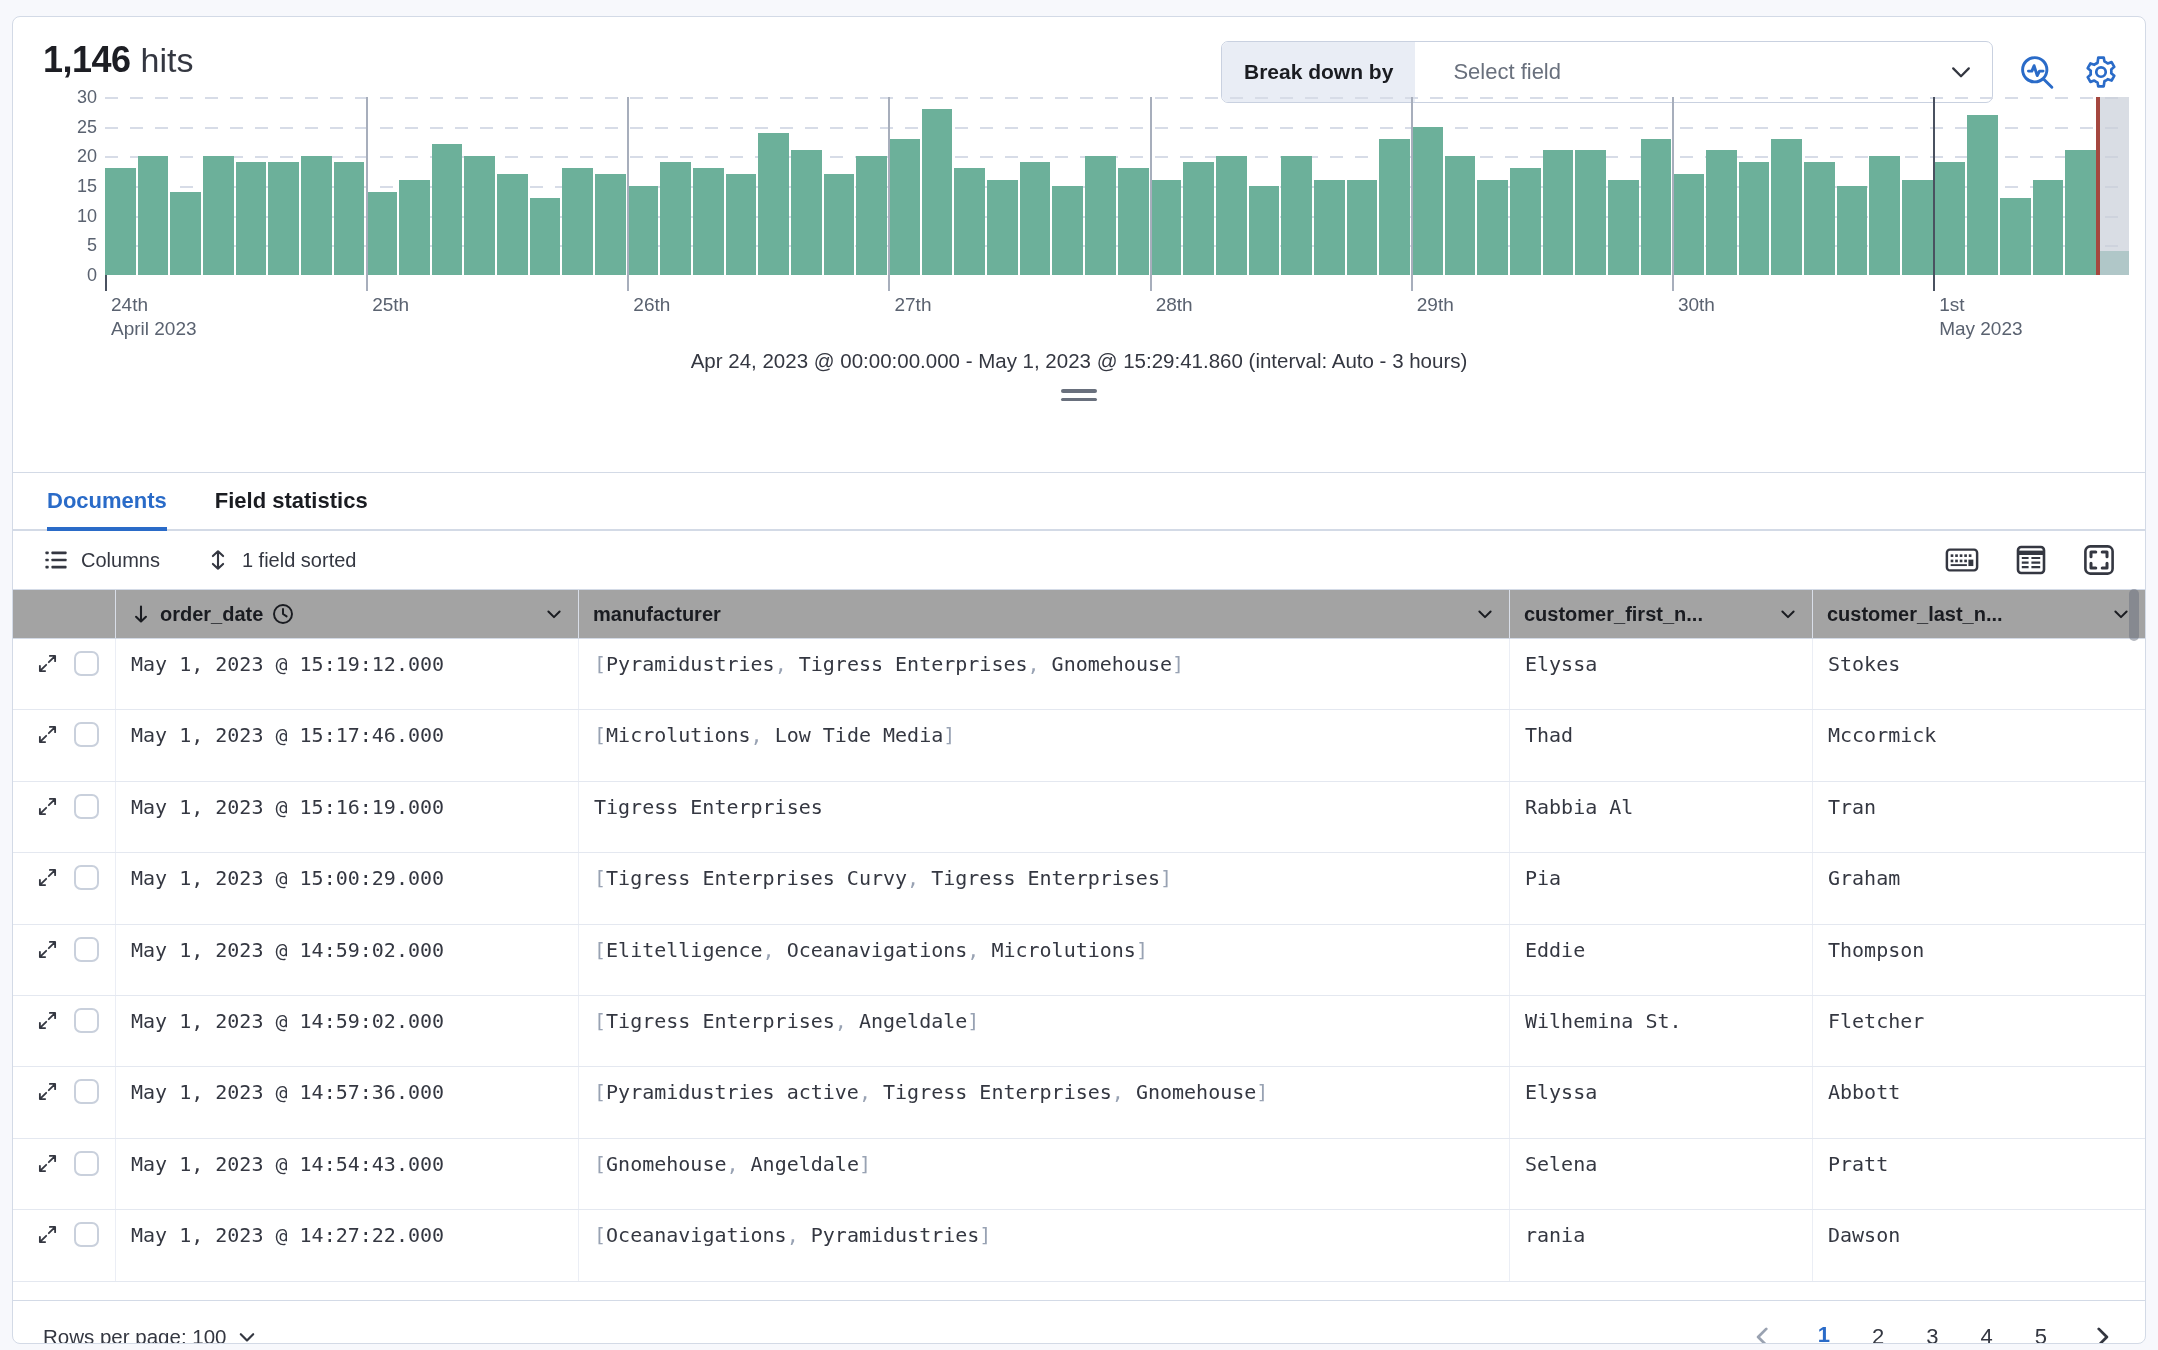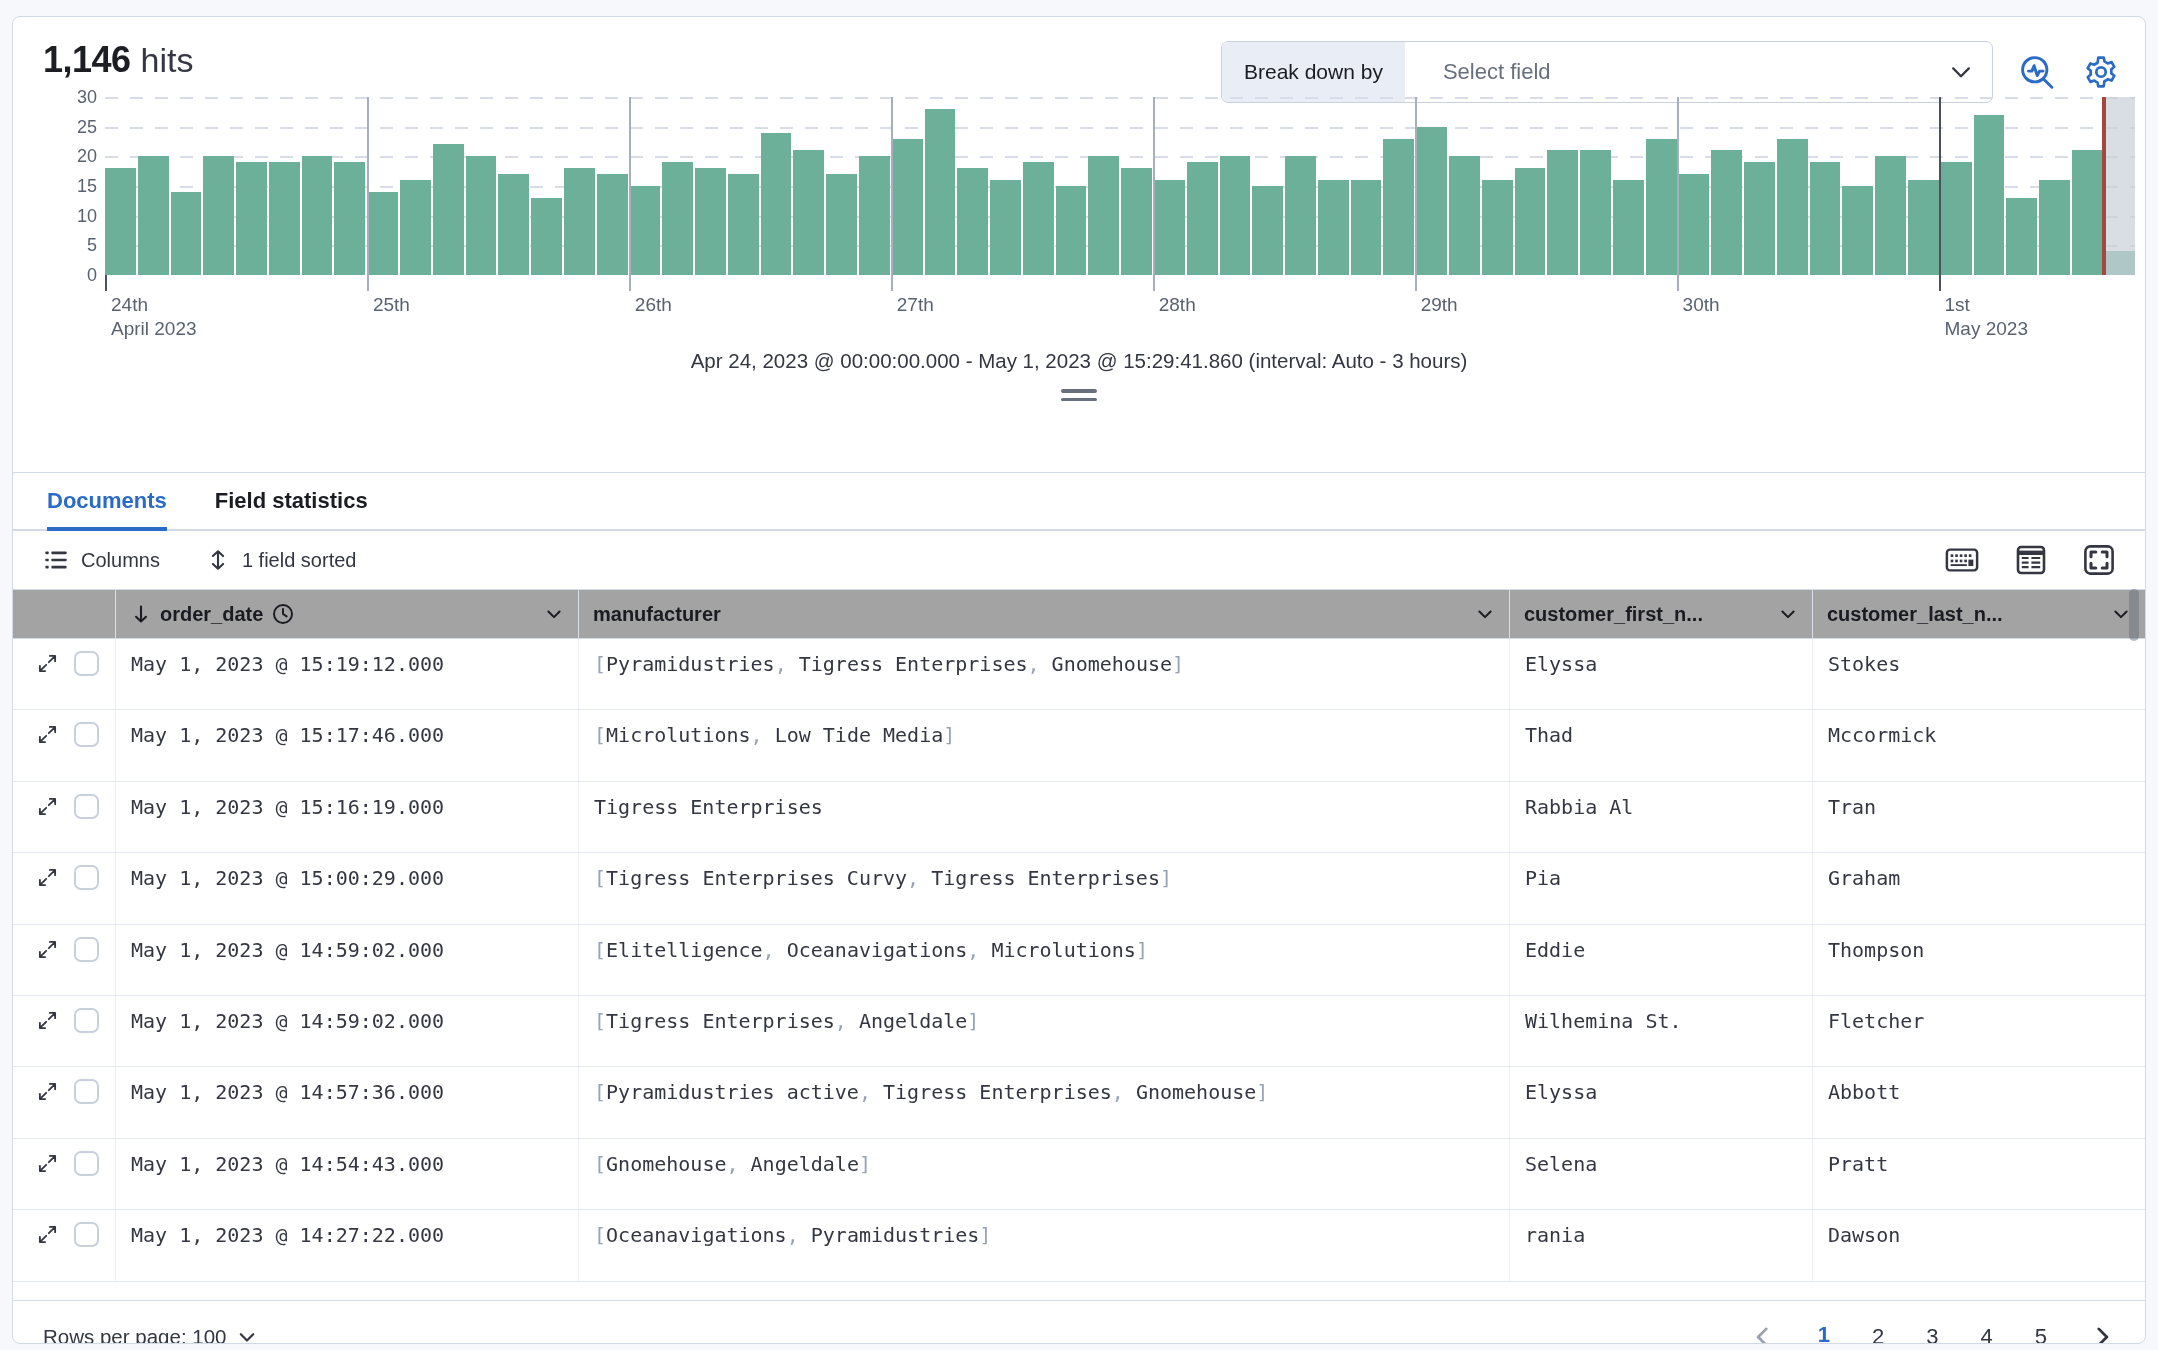--- a/index.html
+++ b/index.html
@@ -11,27 +11,27 @@
 
   
   .top-section { height:437px; position:relative; padding-top:22px; flex:none; }
   .hits-line { margin-left:30px; display:flex; align-items:baseline; gap:10px; }
   .hits-count { font-size:36px; font-weight:700; color:#1d1e24; letter-spacing:-.5px; }
   .hits-label { font-size:34px; color:#343741; }
   .top-controls { position:absolute; top:24px; right:90px; display:flex; align-items:center; gap:26px; }
   .breakdown { display:flex; align-items:center; width:772px; height:62px;
                border:1.5px solid #c9d1e0; border-radius:7px; background:#fff; overflow:hidden; }
   .breakdown-label { background:#e9edf5; height:100%; display:flex; align-items:center;
-                     padding:0 22px; font-size:21px; font-weight:400; color:#1a1c21; }
+                     padding:0 22px; font-size:21px; font-weight:700; color:#1a1c21; }
   .breakdown-value { flex:1; padding-left:38px; font-size:22px; color:#69707d; }
   .breakdown-chevron { padding-right:18px; color:#343741; display:flex; }
   .icon-btn { color:#2a6bc8; display:flex; }
   .gear-btn { position:absolute; top:24px; right:26px; color:#2a6bc8; display:flex; align-items:center; height:62px; }
 
-  .chart-area { margin:16px 10px 0 0; padding-left:92px; position:relative; }
+  .chart-area { margin:16px 16px 0 0; padding-left:92px; position:relative; }
   .plot { position:relative; height:178px; }
   .gridline { position:absolute; left:0; right:0; height:2px;
               background:repeating-linear-gradient(90deg,#d7dce7 0 13px,transparent 13px 25px); }
   .ytick { position:absolute; width:54px; left:-62px; text-align:right; font-size:18px; color:#5a6270; }
   .bars { position:absolute; inset:0; display:flex; align-items:flex-end; gap:2px; }
   .bar { flex:1; }
   .dayline { position:absolute; top:0; width:2px; height:calc(100% + 16px); background:#a7aebc; }
   .dayline.dark { background:#4a5160; }
   .dayline.tick-only { top:100%; height:16px; background:#4a5160; }
   .time-overlay { position:absolute; top:0; bottom:0; left:98.39%; right:0; background:rgba(203,208,217,.72); }

